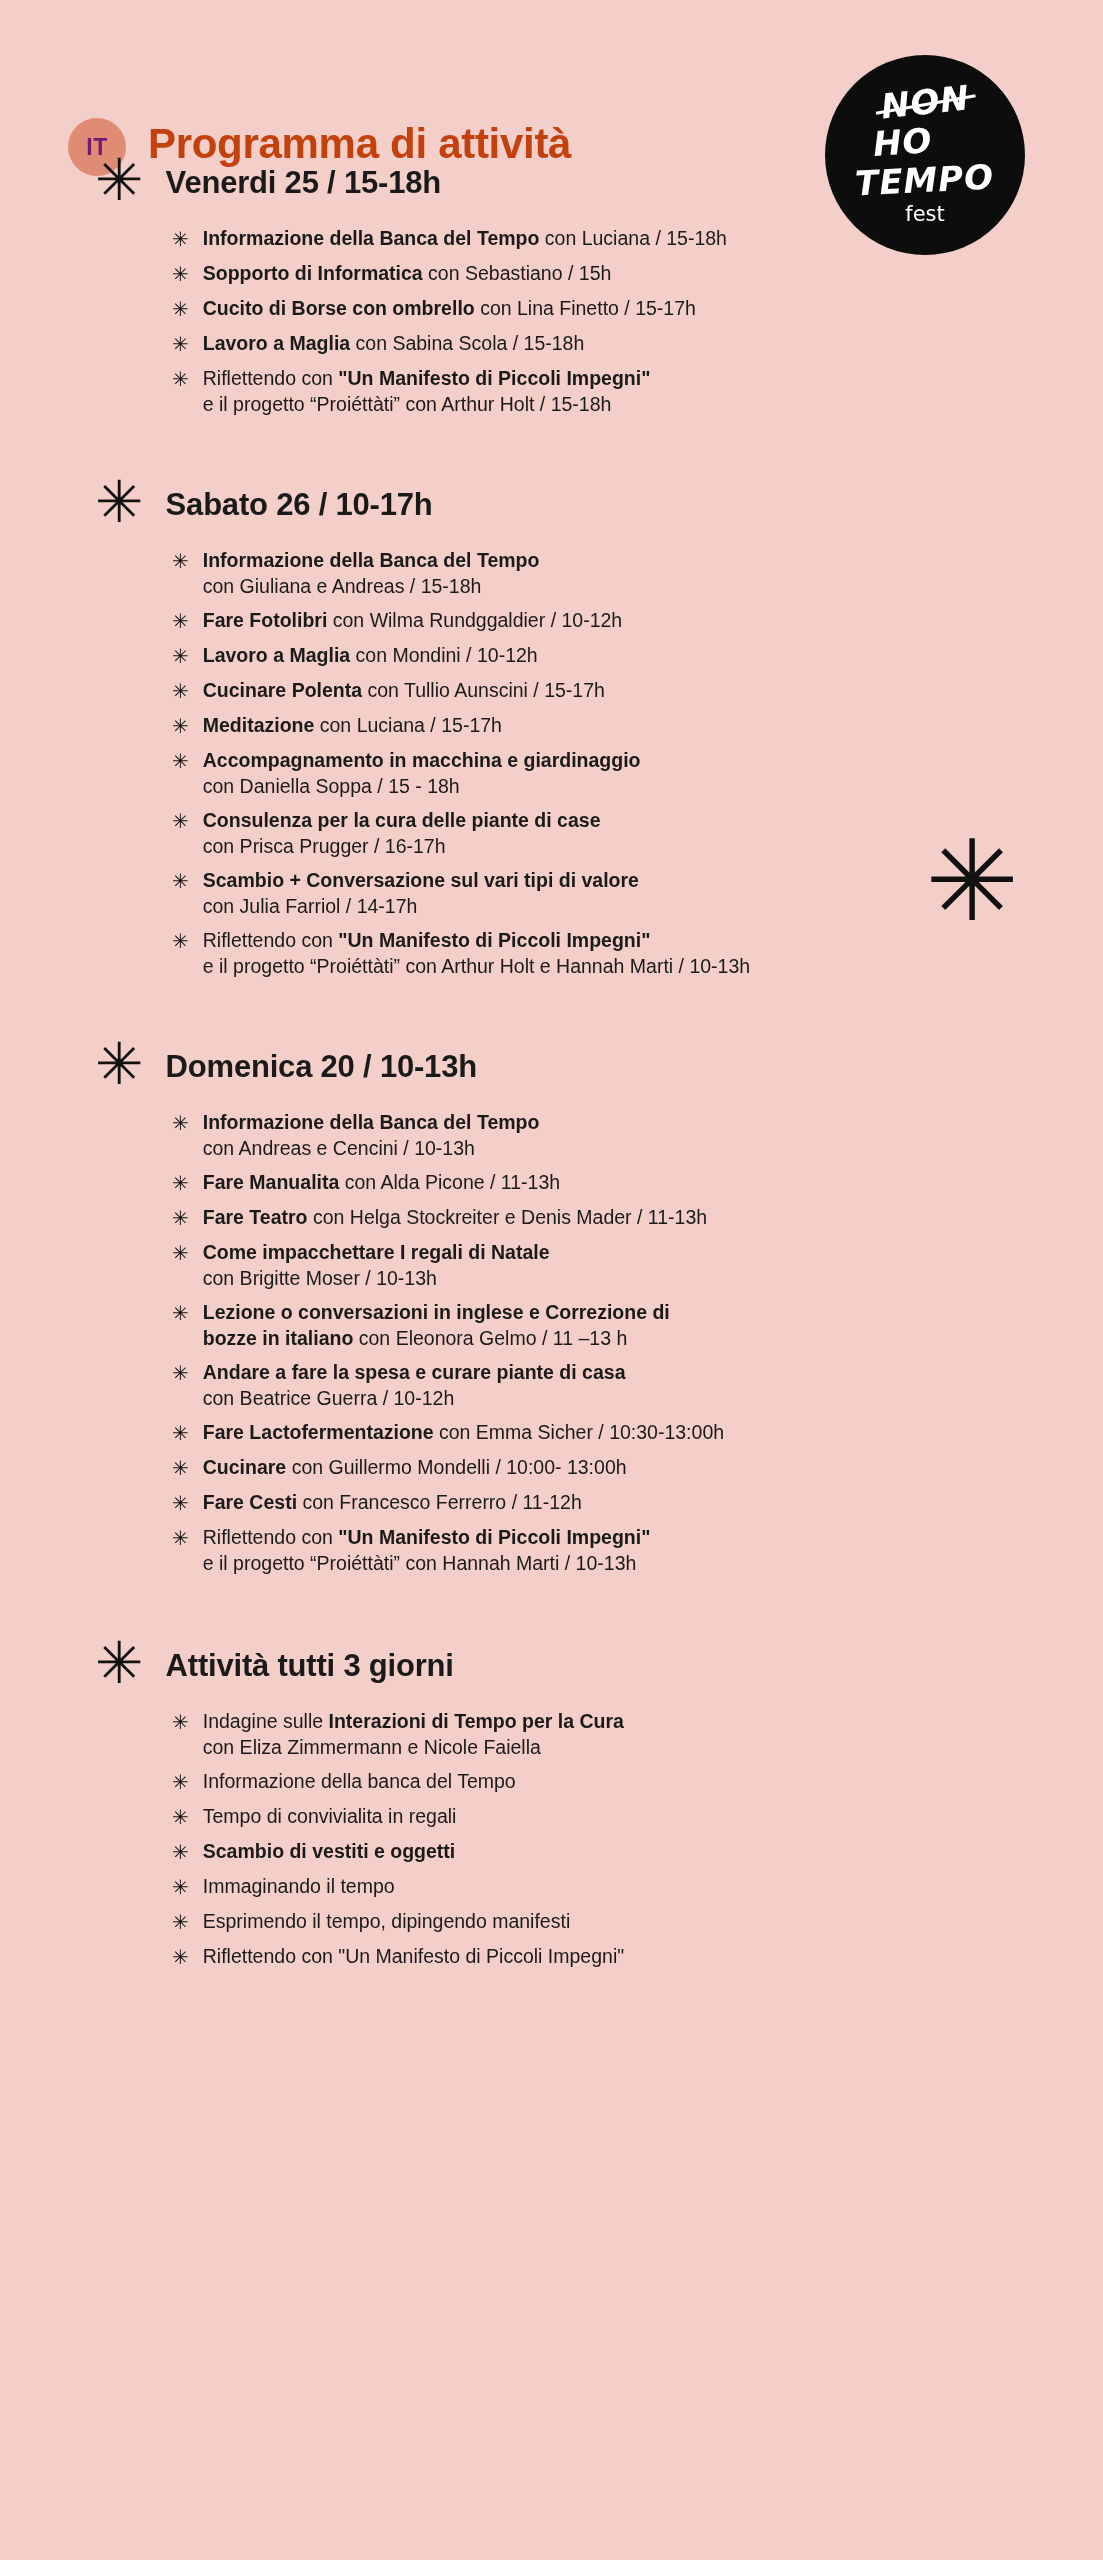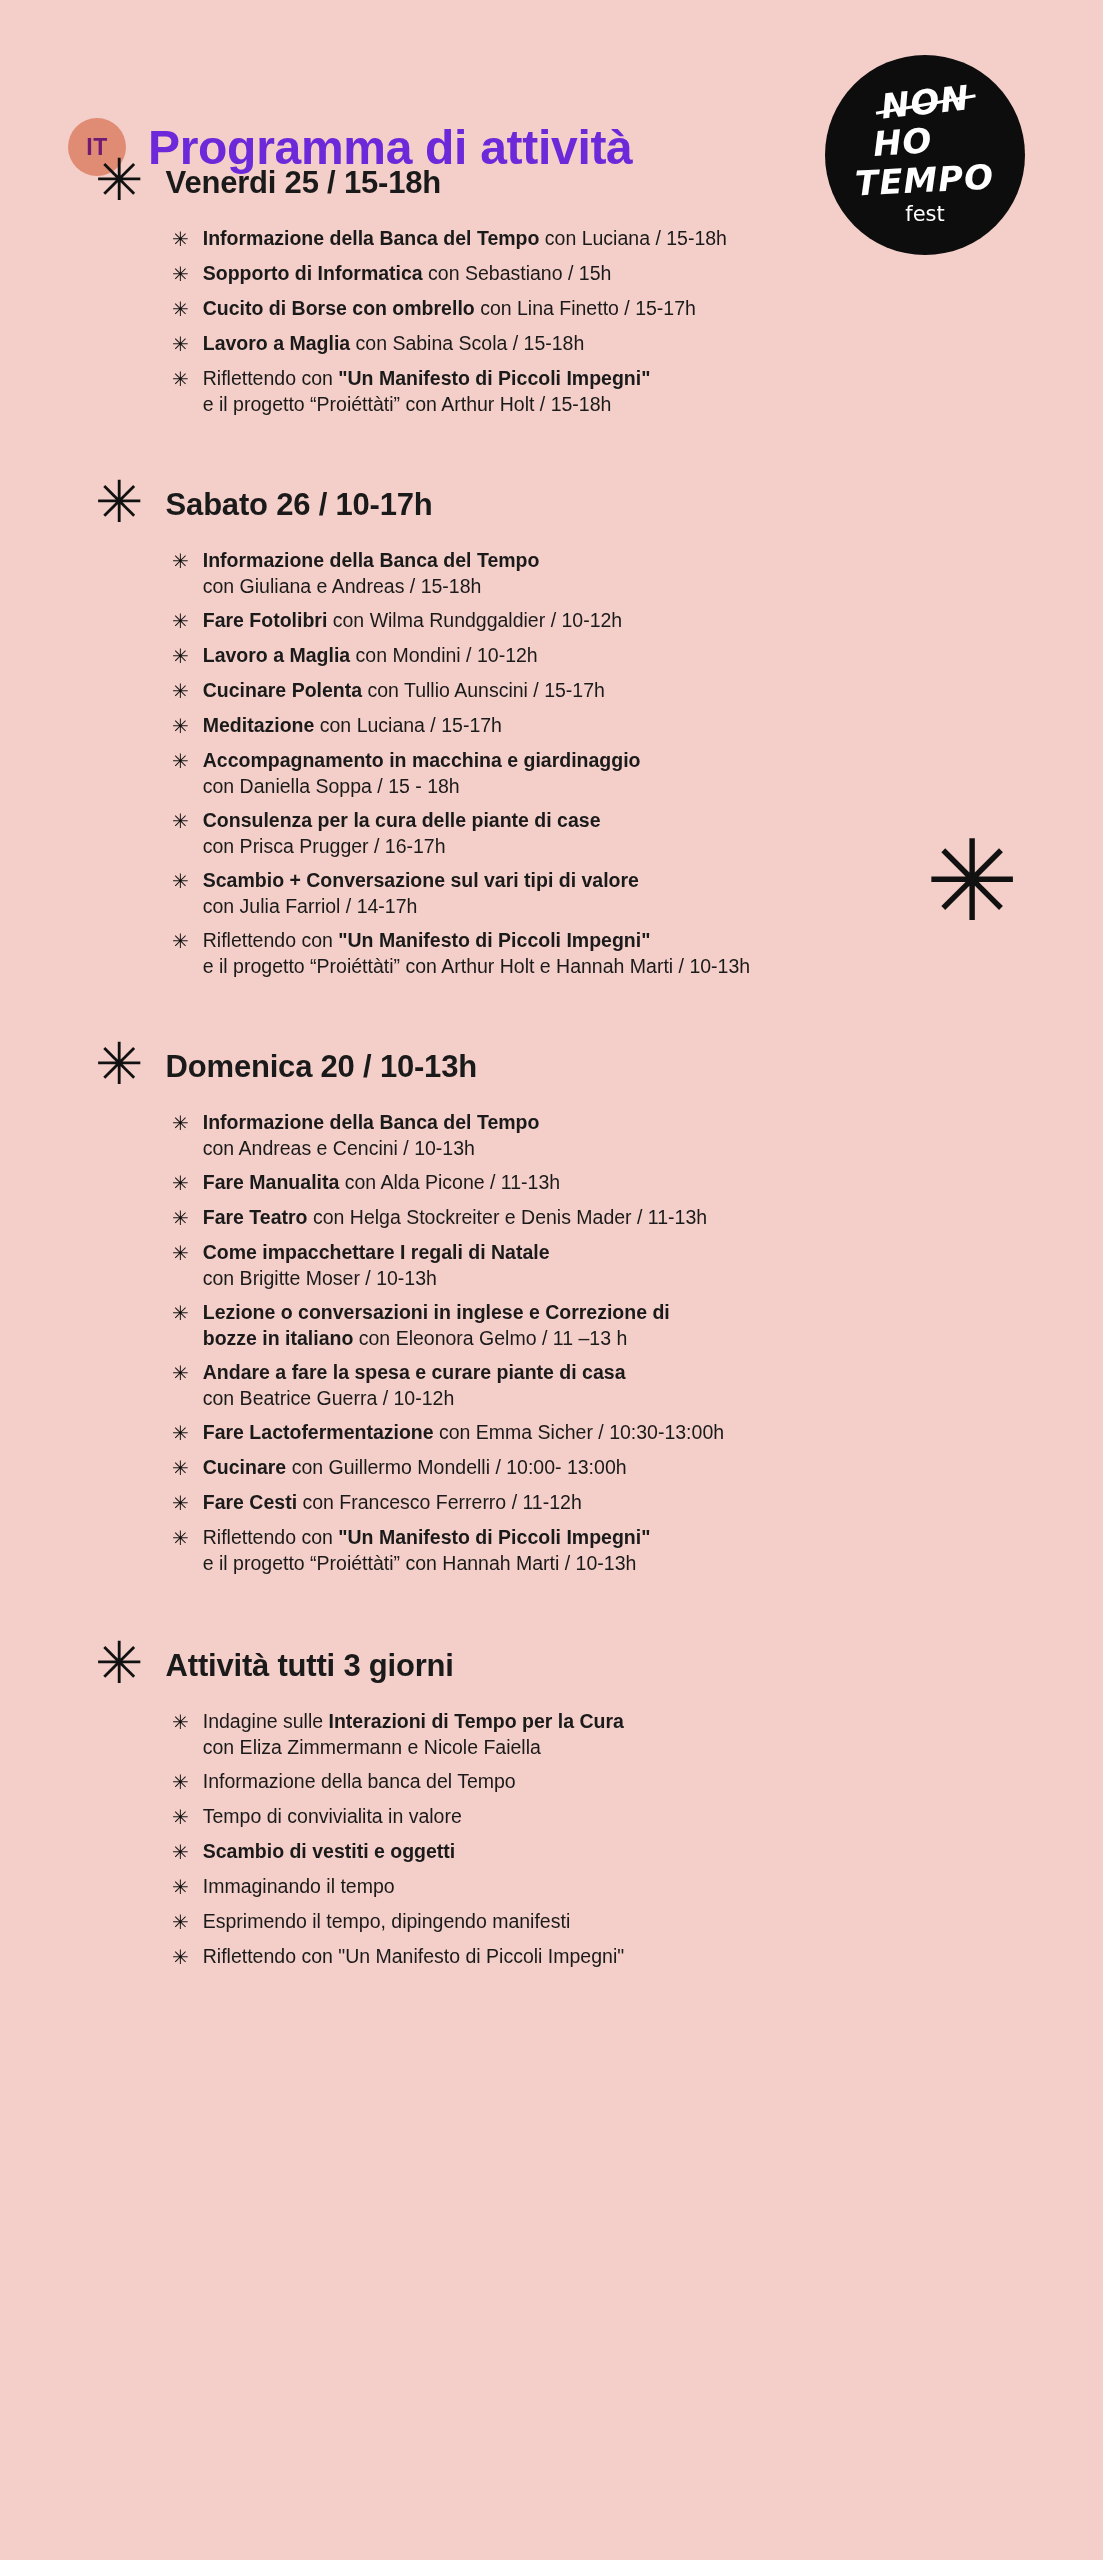--- a/index.html
+++ b/index.html
@@ -32,23 +32,23 @@
     font-weight: bold;
     display: flex;
     align-items: center;
     justify-content: center;
     letter-spacing: 0.5px;
   }
   .page-title {
     position: absolute;
     left: 148px;
     top: 120px;
-    font-size: 48px;
-    font-weight: bold;
-    color: #6d28d9;
+    font-size: 42px;
+    font-weight: bold;
+    color: #c2410c;
     letter-spacing: -0.3px;
   }
 
   .logo {
     position: absolute;
     right: 78px;
     top: 55px;
     width: 200px;
     height: 200px;
     border-radius: 50%;
@@ -323,21 +323,21 @@
       <li class="item">
           <span class="star-sm">✳</span>
           <span class="item-text">Indagine sulle <b>Interazioni di Tempo per la Cura</b><br>con Eliza Zimmermann e Nicole Faiella</span>
         </li>
       <li class="item">
           <span class="star-sm">✳</span>
           <span class="item-text">Informazione della banca del Tempo</span>
         </li>
       <li class="item">
           <span class="star-sm">✳</span>
-          <span class="item-text">Tempo di convivialita in valore</span>
+          <span class="item-text">Tempo di convivialita in regali</span>
         </li>
       <li class="item">
           <span class="star-sm">✳</span>
           <span class="item-text"><b>Scambio di vestiti e oggetti</b></span>
         </li>
       <li class="item">
           <span class="star-sm">✳</span>
           <span class="item-text">Immaginando il tempo</span>
         </li>
       <li class="item">

